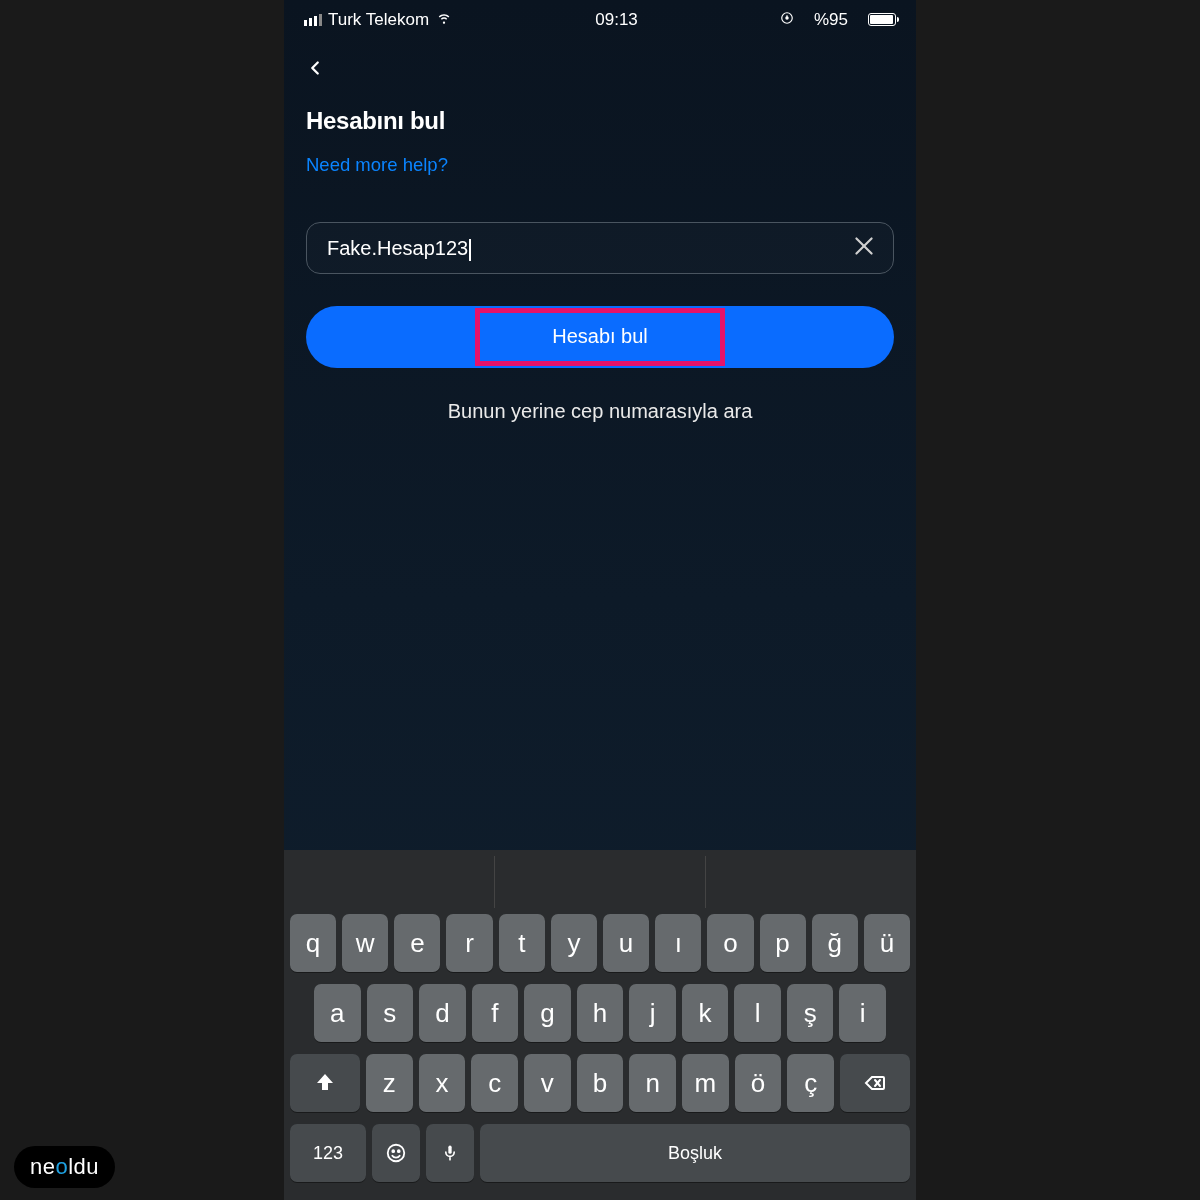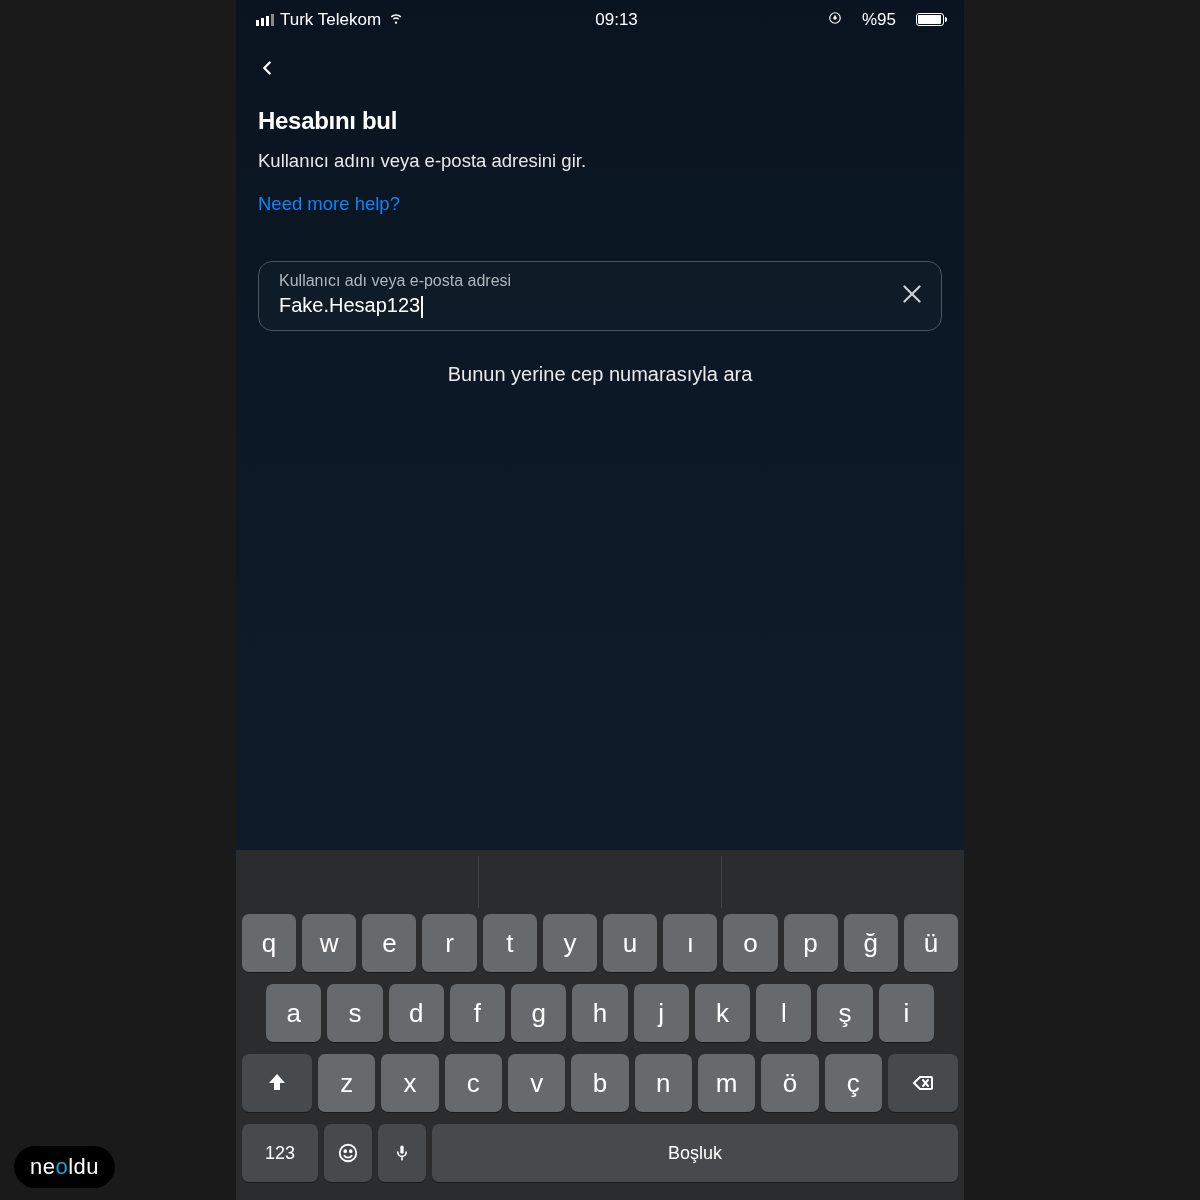--- a/index.html
+++ b/index.html
@@ -7,21 +7,21 @@
     width: 1200px;
     height: 1200px;
     background: #1a1a1a;
     display: flex;
     justify-content: center;
     font-family: -apple-system, BlinkMacSystemFont, "Segoe UI", Helvetica, Arial, sans-serif;
     overflow: hidden;
     position: relative;
   }
   .phone {
-    width: 728px;
+    width: 632px;
     height: 1200px;
     background: linear-gradient(180deg, #0a1420 0%, #0d1a28 50%, #101f2e 100%);
     position: relative;
     overflow: hidden;
   }
   .status-bar {
     display: flex;
     justify-content: space-between;
     align-items: center;
     padding: 8px 20px 4px 20px;
@@ -202,34 +202,36 @@
   <div class="back-row">
     <span class="back-btn">
       <svg viewBox="0 0 24 24" fill="none" stroke="#fff" stroke-width="2.5" stroke-linecap="round" stroke-linejoin="round">
           <polyline points="15 18 9 12 15 6"></polyline>
         </svg>
     </span>
   </div>
 
   <div class="content">
     <div class="title">Hesabını bul</div>
-    <div class="subtitle">Kullanıcı adını veya e-posta adresini gir.</div>
     <a class="help-link">Need more help?</a>
 
     <div class="input-wrap">
-      <div class="input-label">Kullanıcı adı veya e-posta adresi</div>
       <div class="input-value"><span>Fake.Hesap123</span><span class="cursor"></span></div>
       <span class="clear-x">
         <svg viewBox="0 0 24 24" fill="none" stroke="#d0d0d0" stroke-width="2" stroke-linecap="round">
             <line x1="5" y1="5" x2="19" y2="19"></line>
             <line x1="19" y1="5" x2="5" y2="19"></line>
           </svg>
       </span>
     </div>
 
+    <div class="primary-btn">
+      <span>Hesabı bul</span>
+      <span class="highlight-box"></span>
+    </div>
 
     <div class="alt-link">Bunun yerine cep numarasıyla ara</div>
   </div>
 
   <div class="keyboard">
     <div class="suggestions">
       <div></div>
         <div></div>
         <div></div>
     </div>

